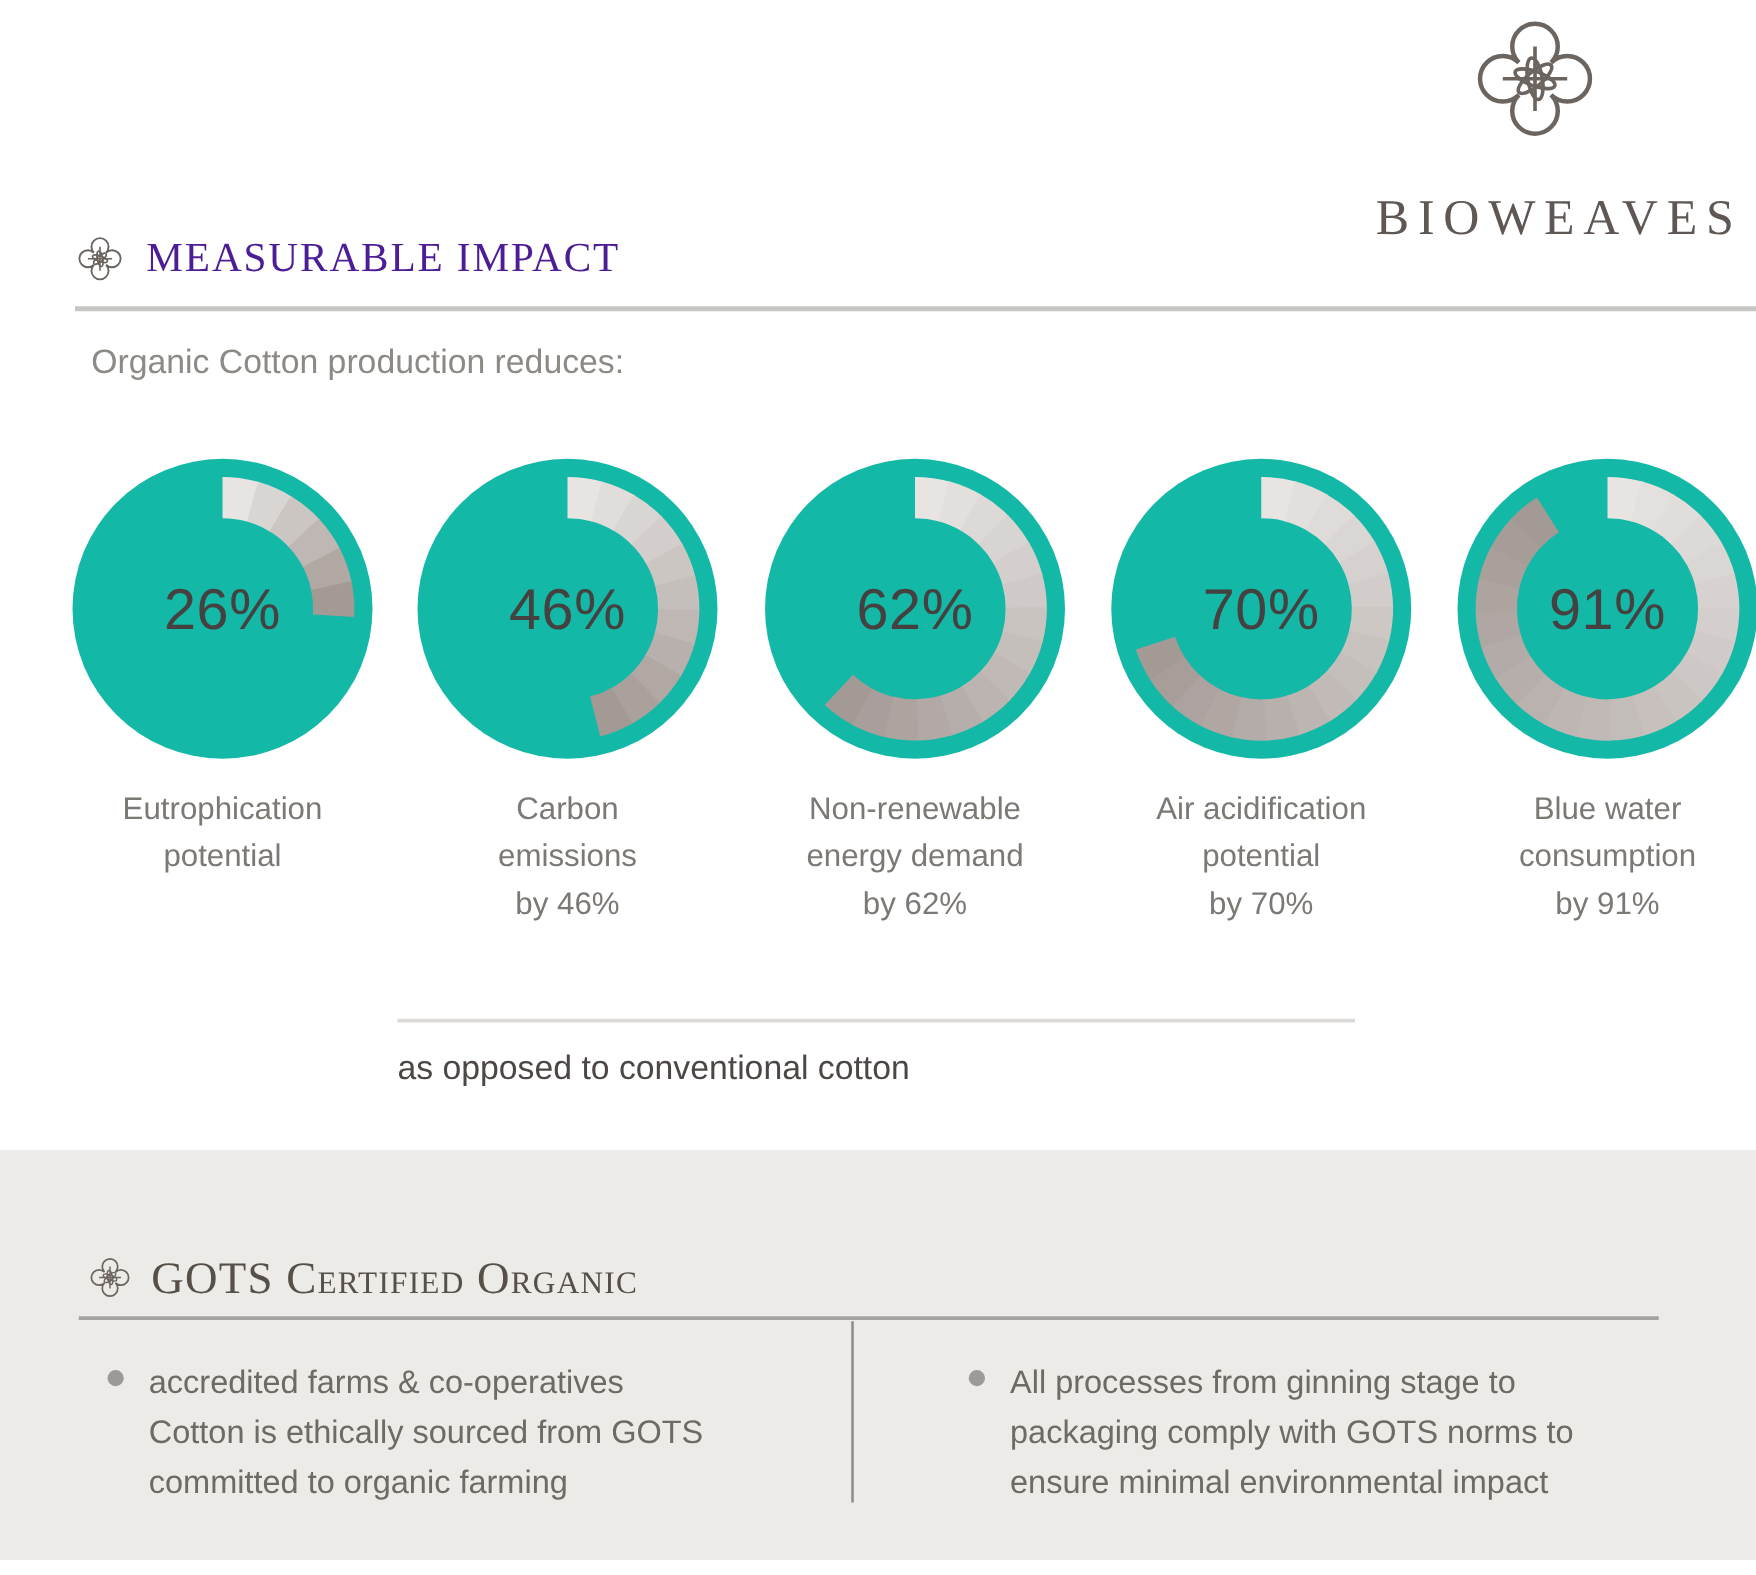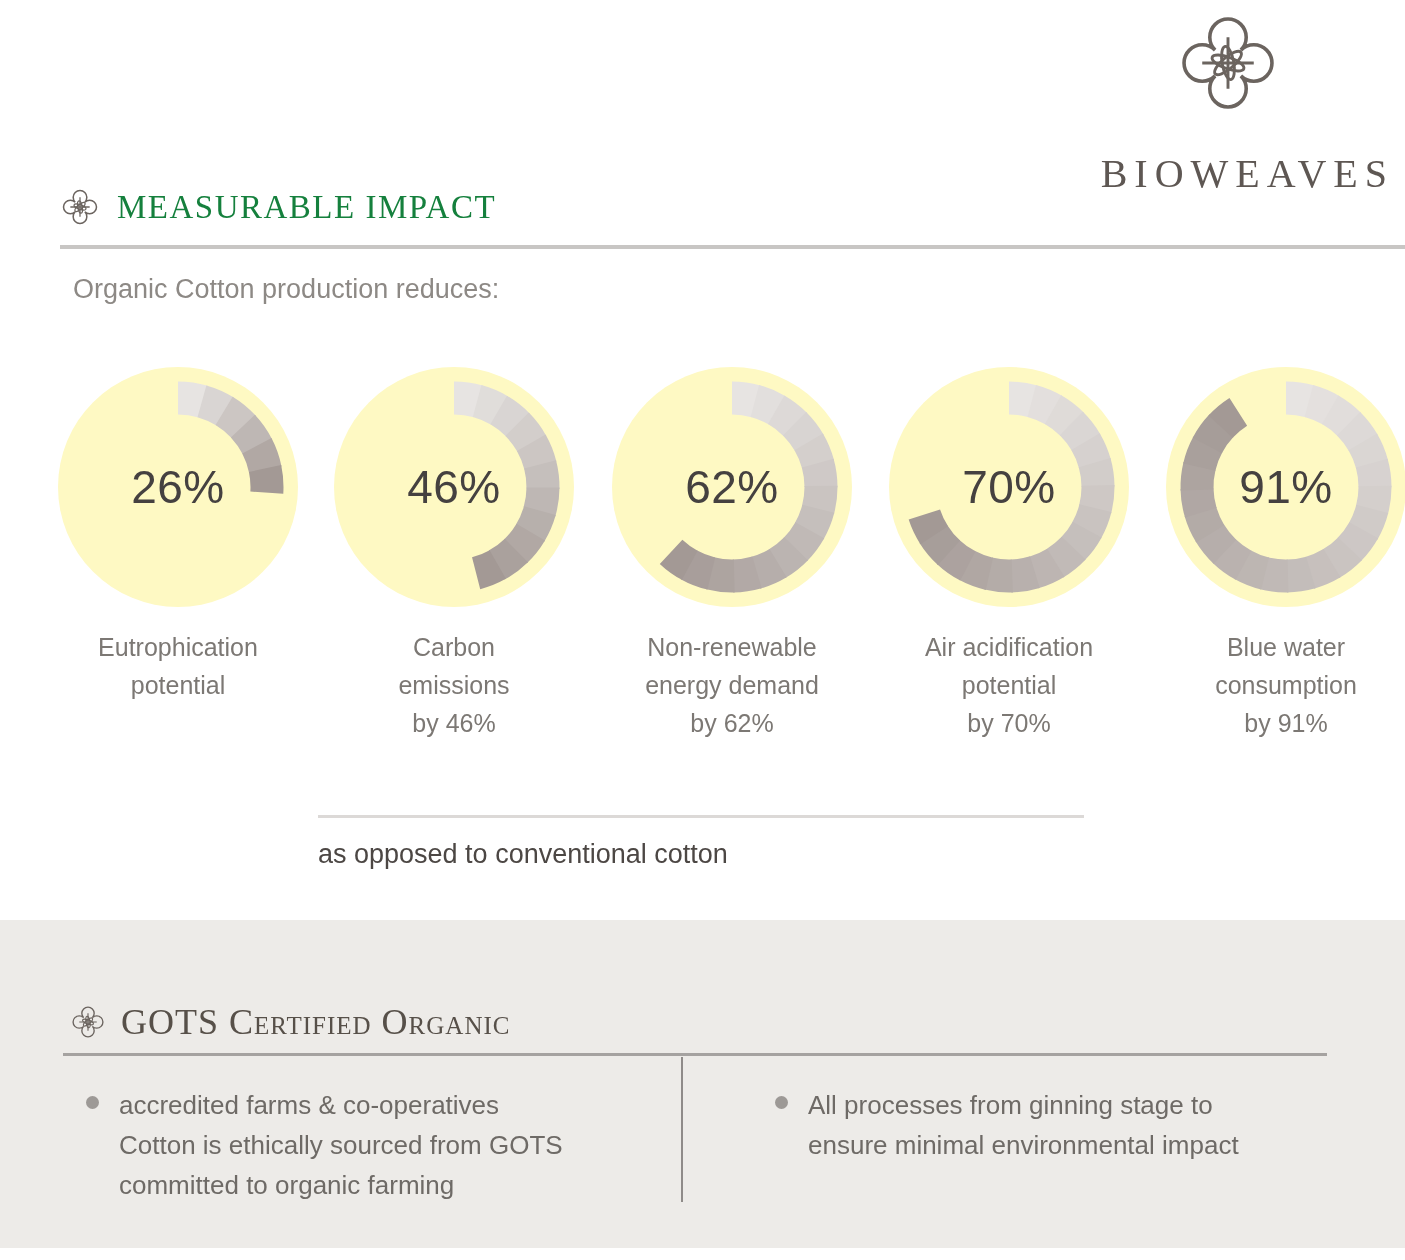--- a/index.html
+++ b/index.html
@@ -8,28 +8,28 @@
 
   
   .brand-logo{position:absolute;left:1172px;top:4px;width:112px;height:118px;}
   .brand-wordmark{position:absolute;left:1058px;top:150px;width:336px;text-align:right;
         font-family:"Liberation Serif", serif;font-size:40px;letter-spacing:7px;
         color:#5e5753;white-space:nowrap;}
 
   
   .impact-header-icon{position:absolute;left:59px;top:186px;width:42px;height:42px;}
   .impact-title{position:absolute;left:117px;top:189px;font-family:"Liberation Serif", serif;
-        font-size:33px;letter-spacing:1.5px;color:#15803d;white-space:nowrap;}
+        font-size:33px;letter-spacing:1.5px;color:#4c1d95;white-space:nowrap;}
   .impact-rule{position:absolute;left:60px;top:245px;width:1345px;height:4px;background:#c8c6c4;}
   .impact-intro{position:absolute;left:73px;top:274px;font-size:27px;color:#8d8985;}
 
   
   .chart-col{position:absolute;top:367px;width:260px;text-align:center;}
   .chart-col .donut{position:relative;width:240px;height:240px;margin:0 auto;border-radius:50%;
-        background:#fef9c3;text-align:right;}
+        background:#14b8a6;text-align:right;}
   .chart-col .donut svg{position:absolute;left:0;top:0;}
   .chart-col .pct{position:absolute;left:0;top:0;width:240px;height:240px;display:flex;
         align-items:center;justify-content:center;font-size:46px;color:#454140;letter-spacing:0.5px;}
   .chart-label{margin-top:21px;font-size:25px;line-height:38px;color:#7c7874;}
 
   .col-0{left:48px;} .col-1{left:324px;} .col-2{left:602px;} .col-3{left:879px;} .col-4{left:1156px;}
 
   
   .footnote-wrap{position:absolute;left:318px;top:815px;width:766px;text-align:left;}
   .footnote-rule{height:3px;background:#dcd9d7;}
@@ -232,16 +232,17 @@
   <div class="bullet-dot dot-0"></div>
   <div class="bullet-text bt-0">
     <div>accredited farms &amp; co-operatives</div>
     <div>Cotton is ethically sourced from GOTS</div>
     <div>committed to organic farming</div>
   </div>
 
   <div class="bullet-dot dot-1"></div>
   <div class="bullet-text bt-1">
     <div>All processes from ginning stage to</div>
+    <div>packaging comply with GOTS norms to</div>
     <div>ensure minimal environmental impact</div>
   </div>
 
 </div>
 
 </body></html>

